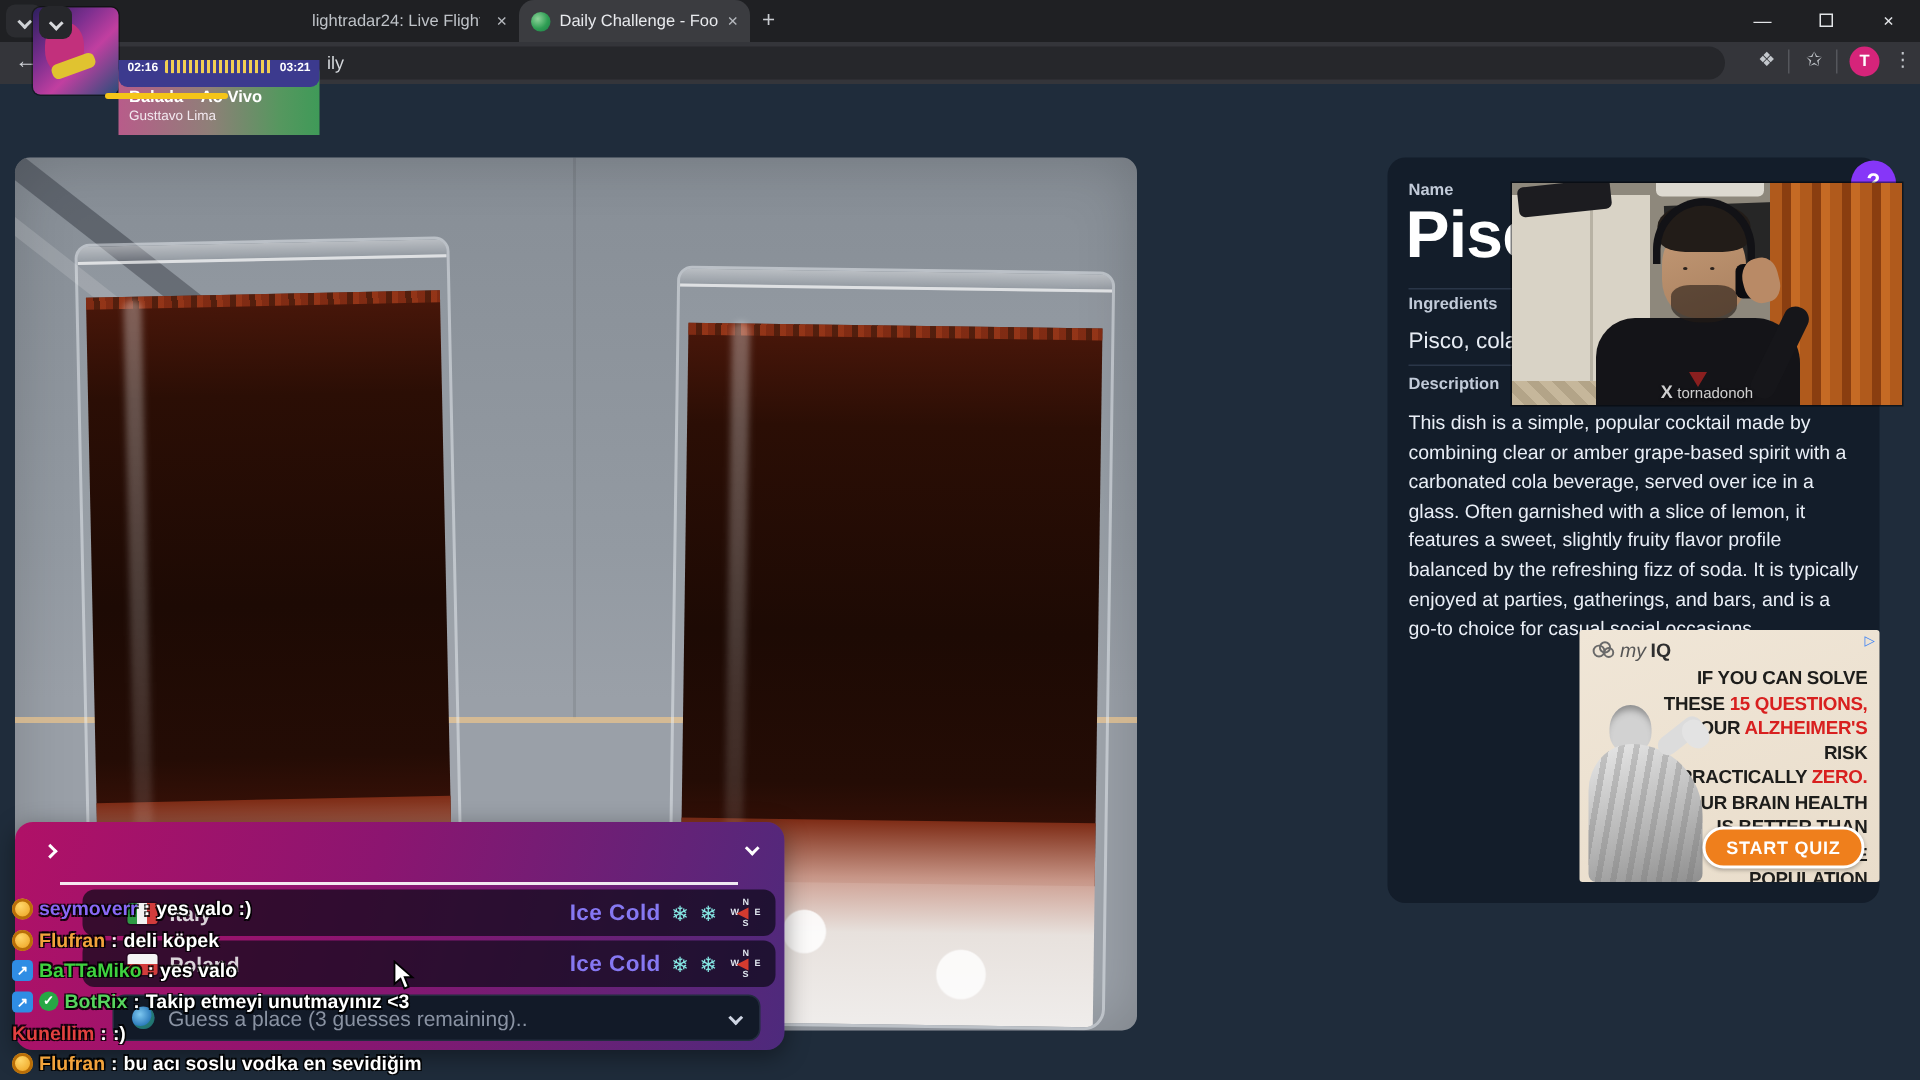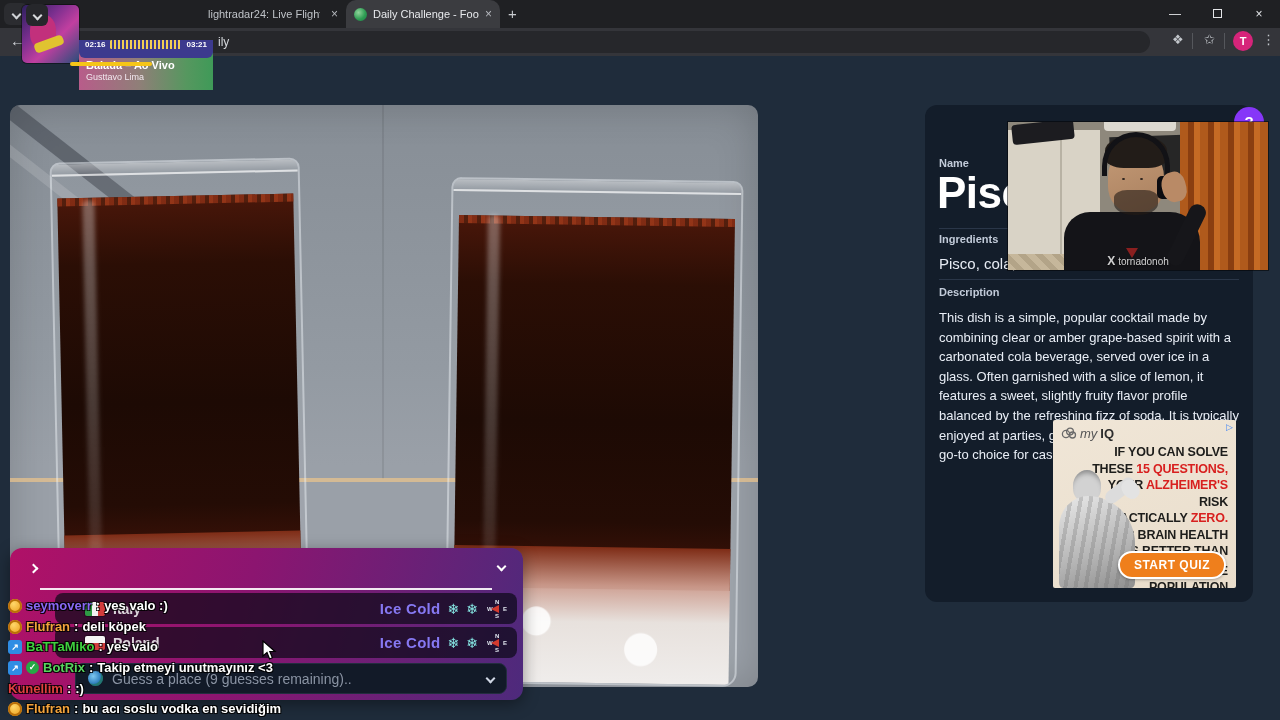--- a/index.html
+++ b/index.html
@@ -99,24 +99,24 @@
   .panel { position:absolute; left:925px; top:105px; width:328px; height:497px; background:#131d2a; border-radius:12px; z-index:2; }
   .p-label { position:absolute; left:14px; font-size:11px; font-weight:700; color:#c2cbd9; }
   .p-name-value { position:absolute; left:12px; top:132px; font-size:44px; font-weight:800; color:#fff; letter-spacing:-.5px; }
   .p-div { position:absolute; left:14px; width:300px; height:1px; background:#2a3648; }
   .p-ing-value { position:absolute; left:14px; top:219px; font-size:15px; color:#e7ecf4; }
   .p-desc { position:absolute; left:14px; top:272px; width:302px; font-size:13px; line-height:19.6px; color:#e9eef6; }
   .help-circle { position:absolute; left:1234px; top:107px; width:30px; height:30px; border-radius:50%; background:#8636f8;
     color:#fff; font-size:15px; font-weight:700; text-align:center; line-height:30px; z-index:3; }
 
   
-  .panel-abs { position:absolute; z-index:2;margin-top:36px; }
-
-  
-  .ad { position:absolute; left:1053px; top:420px; width:183px; height:168px; background:linear-gradient(160deg,#f0e6d7,#e9ddcb); z-index:3;
+  .panel-abs { position:absolute; z-index:2; }
+
+  
+  .ad { position:absolute; left:1053px; top:420px; width:200px; height:168px; background:linear-gradient(160deg,#f0e6d7,#e9ddcb); z-index:3;
     overflow:hidden; border-radius:2px;padding-left:48px; }
   .ad-brand { position:absolute; left:8px; top:6px; display:flex; align-items:center; gap:3px; color:#4a4a4a; }
   .ad-brand .my { font-size:13px; font-style:italic; color:#555; }
   .ad-brand .iq { font-size:13px; font-weight:800; color:#2e2e2e; }
   .ad-choices { position:absolute; right:3px; top:2px; color:#4285f4; font-size:9px; }
   .ad-copy { position:absolute; right:8px; top:24px; width:142px; text-align:right; font-size:12.5px; line-height:16.5px;
     font-weight:800; color:#1d1d1b; letter-spacing:-.2px; }
   .ad-copy .red { color:#d8201f; }
   .ad-copy .big { font-size:20px; }
   .statue { position:absolute; left:2px; bottom:0; width:84px; height:120px; }
@@ -390,21 +390,21 @@
         <span class="n">N</span>
           <span class="e">E</span>
           <span class="s">S</span>
           <span class="w">W</span>
           <span class="arrow"></span>
       </span>
     </div>
 
     <div class="ginput">
       <span class="globe"></span>
-      <span class="gplaceholder">Guess a place (9 guesses remaining)..</span>
+      <span class="gplaceholder">Guess a place (3 guesses remaining)..</span>
       <span class="chev"></span>
     </div>
   </div>
 
   <div class="chat-line" style="top:598px;">
     <span class="badge-coin"></span>
     <span class="chat-user" style="color: rgb(138, 104, 245);">seymoverr</span>
       <span class="chat-sep"> : </span>
       <span class="chat-text">yes valo :)</span>
   </div>

